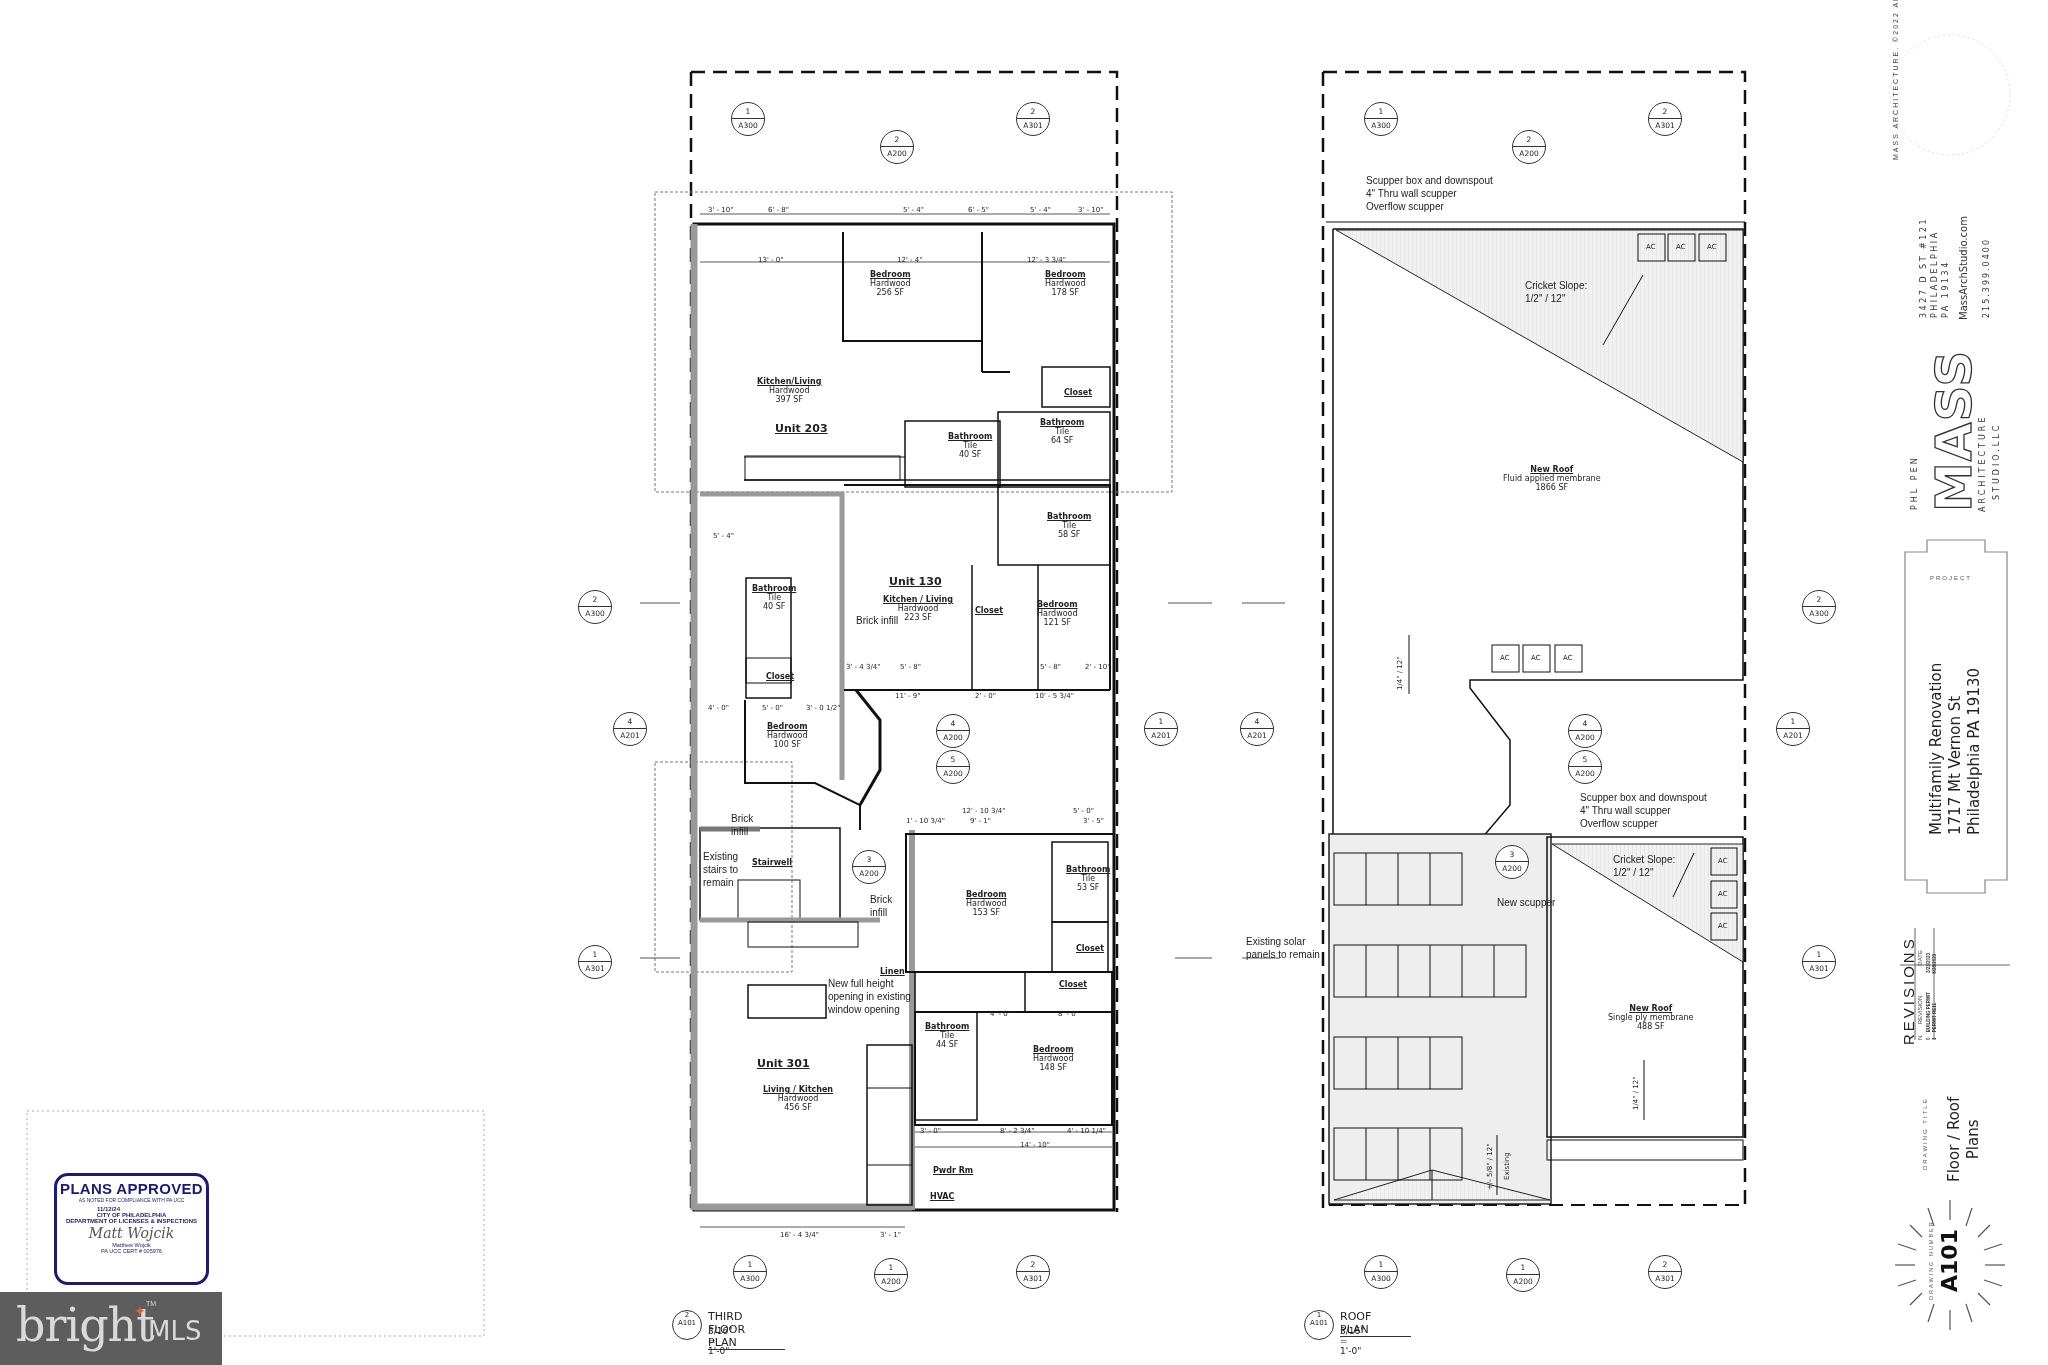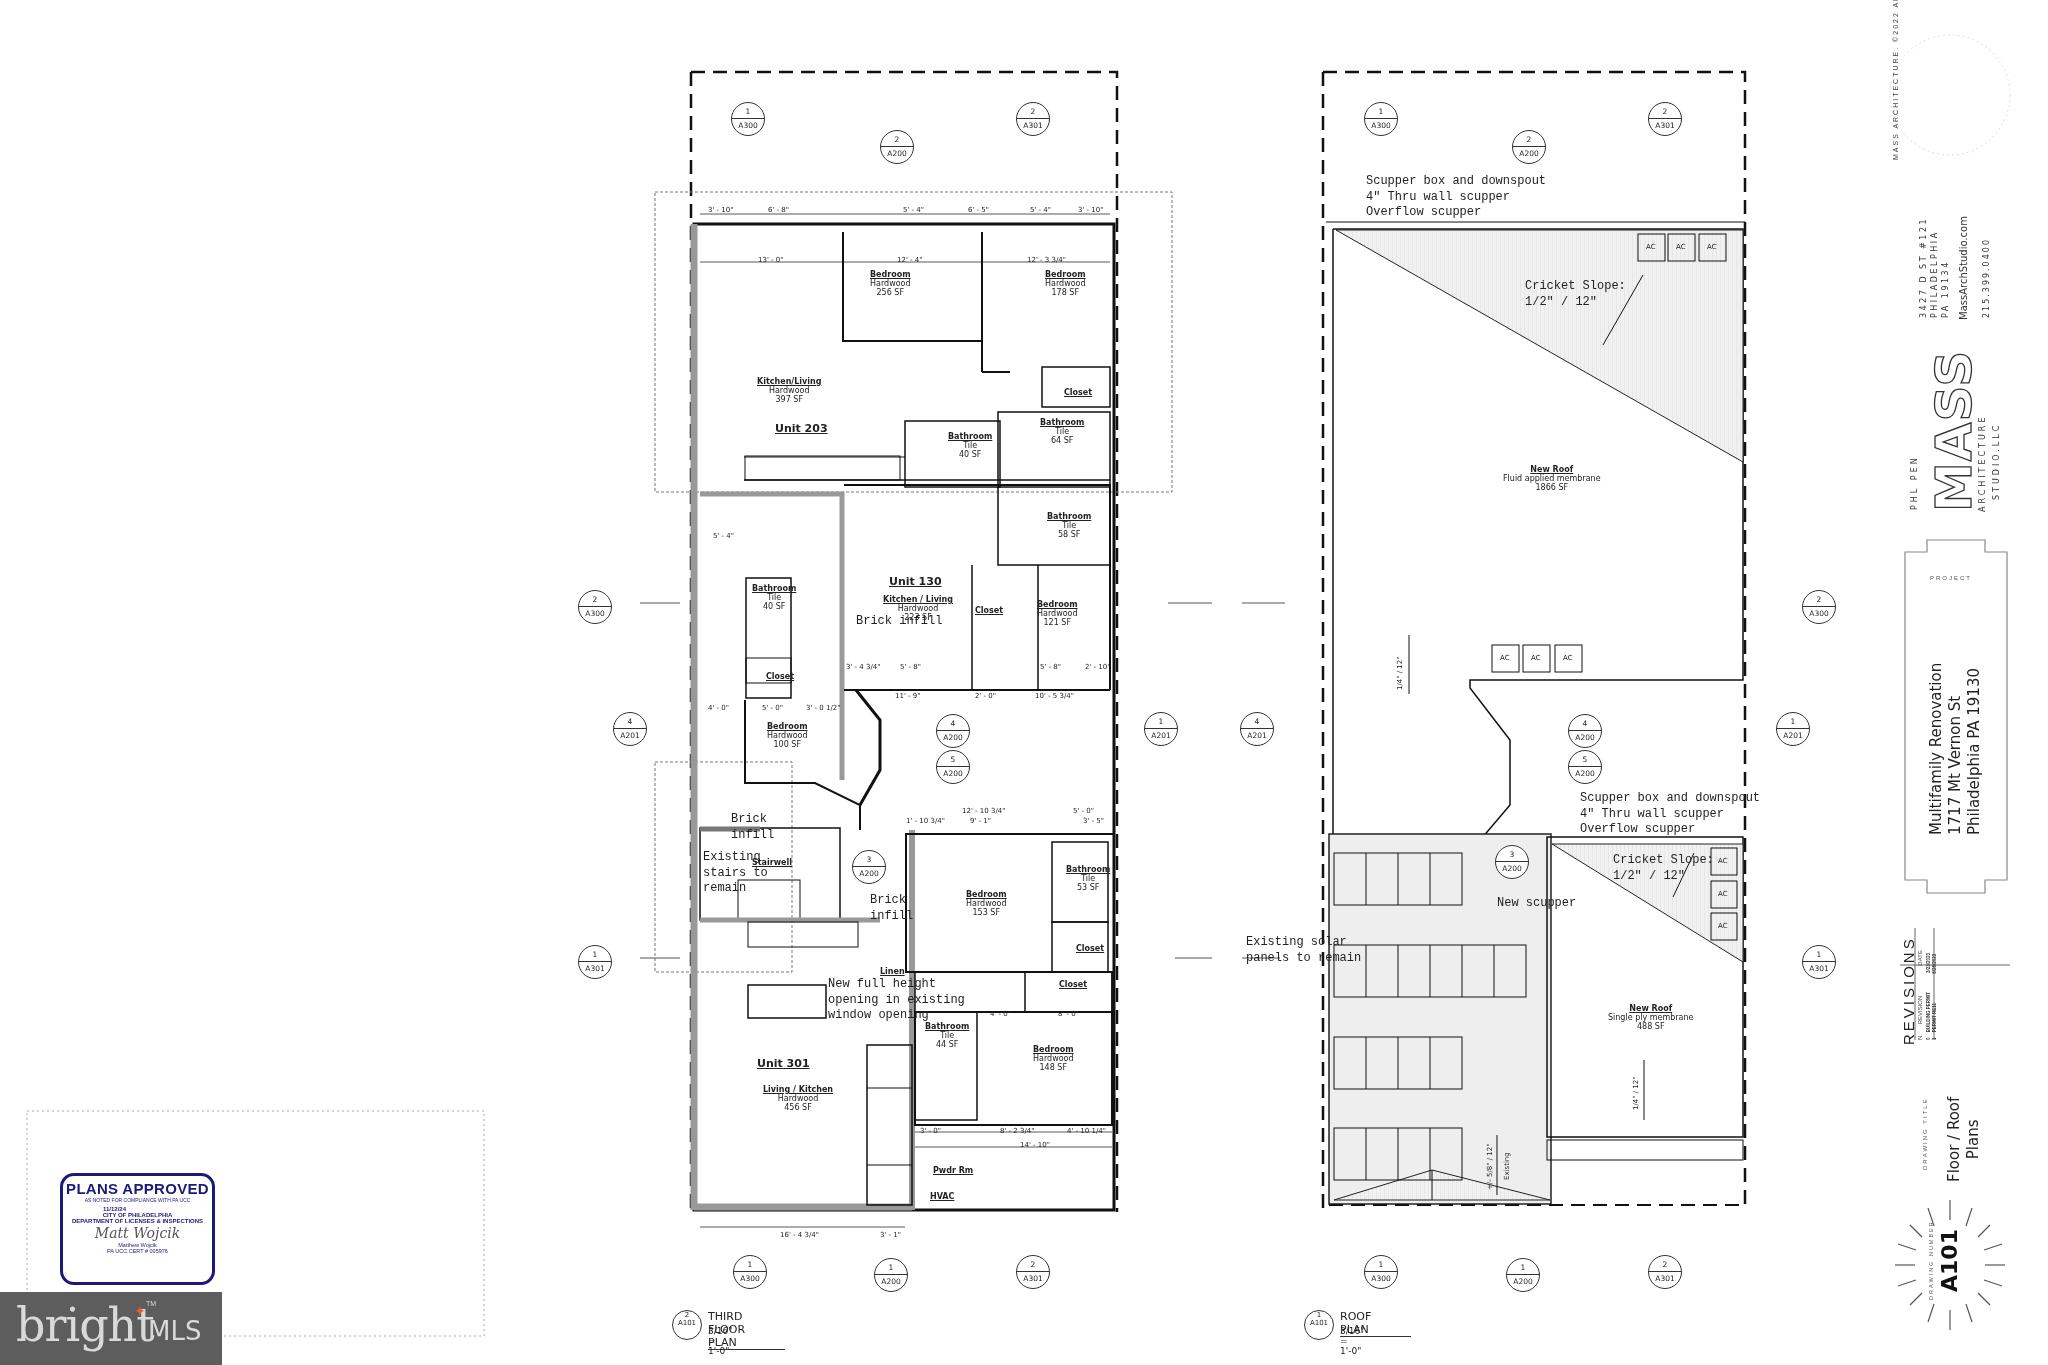--- a/index.html
+++ b/index.html
@@ -1,33 +1,33 @@
 <!DOCTYPE html>
 <html><head>
 <meta charset="utf-8">
 <style>
   html,body{margin:0;padding:0;background:#fff;}
   body{width:2048px;height:1365px;position:relative;overflow:hidden;font-family:"Liberation Sans",sans-serif;color:#222;}
   svg{position:absolute;left:0;top:0;}
   .lbl{position:absolute;font-family:"DejaVu Sans",sans-serif;font-size:8px;color:#222;text-align:center;white-space:nowrap;line-height:1.15;}
   .lbl .t{text-decoration:underline;font-weight:bold;display:block;}
   .unit{position:absolute;font-family:"DejaVu Sans",sans-serif;font-size:11px;text-decoration:underline;font-weight:bold;white-space:nowrap;}
-  .note{position:absolute;font-family:Liberation Mono, monospace;font-size:12px;white-space:nowrap;line-height:1.3;color:#222;}
+  .note{position:absolute;font-family:Liberation Sans, sans-serif;font-size:10px;white-space:nowrap;line-height:1.3;color:#222;}
   .dim{position:absolute;font-family:"DejaVu Sans",sans-serif;font-size:7px;white-space:nowrap;color:#222;}
   .marker{position:absolute;width:34px;height:34px;border:1px solid #333;border-radius:50%;background:#fff;font-family:"DejaVu Sans",sans-serif;font-size:7.5px;text-align:center;box-sizing:border-box;}
   .marker .top{display:block;height:15px;line-height:17px;border-bottom:1px solid #333;}
   .marker .bot{display:block;line-height:14px;}
   .plan-title{position:absolute;font-family:"DejaVu Sans",sans-serif;}
   .plan-title .circ{position:absolute;left:0;top:0;width:30px;height:30px;border:1px solid #333;border-radius:50%;font-size:7px;text-align:center;box-sizing:border-box;}
   .plan-title .circ span{display:block;}
   .plan-title .name{position:absolute;left:36px;top:0;font-size:11px;border-bottom:1px solid #333;padding-right:40px;}
   .plan-title .scale{position:absolute;left:36px;top:16px;font-size:9px;}
   
   .tb-vert{position:absolute;transform-origin:left top;transform:rotate(-90deg);white-space:nowrap;}
-  .stamp{position:absolute;left:60px;top:1173px;width:155px;height:112px;border:3px solid #1a1a7a;border-radius:14px;background:#fff;color:#1a1a7a;text-align:center;font-family:"Liberation Sans",sans-serif;box-sizing:border-box;}
+  .stamp{position:absolute;left:54px;top:1173px;width:155px;height:112px;border:3px solid #1a1a7a;border-radius:14px;background:#fff;color:#1a1a7a;text-align:center;font-family:"Liberation Sans",sans-serif;box-sizing:border-box;}
   .stamp .h{font-size:15px;font-weight:bold;letter-spacing:.3px;margin-top:4px;}
   .stamp .s{font-size:5px;}
   .stamp .d{font-size:6px;font-weight:bold;text-align:left;padding-left:40px;margin-top:3px;}
   .stamp .c{font-size:6px;font-weight:bold;}
   .stamp .sig{font-family:"DejaVu Serif",serif;font-style:italic;font-size:14px;color:#555;margin:1px 0;}
   .stamp .n{font-size:5.5px;}
   .bright{position:absolute;left:0;top:1292px;width:222px;height:73px;background:#5d5d5d;}
   .bright .word{position:absolute;left:16px;top:6px;font-family:"DejaVu Serif",serif;font-size:46px;color:#d9d9d9;letter-spacing:-1px;}
   .bright .mls{position:absolute;left:148px;top:24px;font-family:"DejaVu Sans",sans-serif;font-size:26px;color:#d9d9d9;}
   .bright .tm{position:absolute;left:146px;top:8px;font-size:7px;color:#d9d9d9;}

